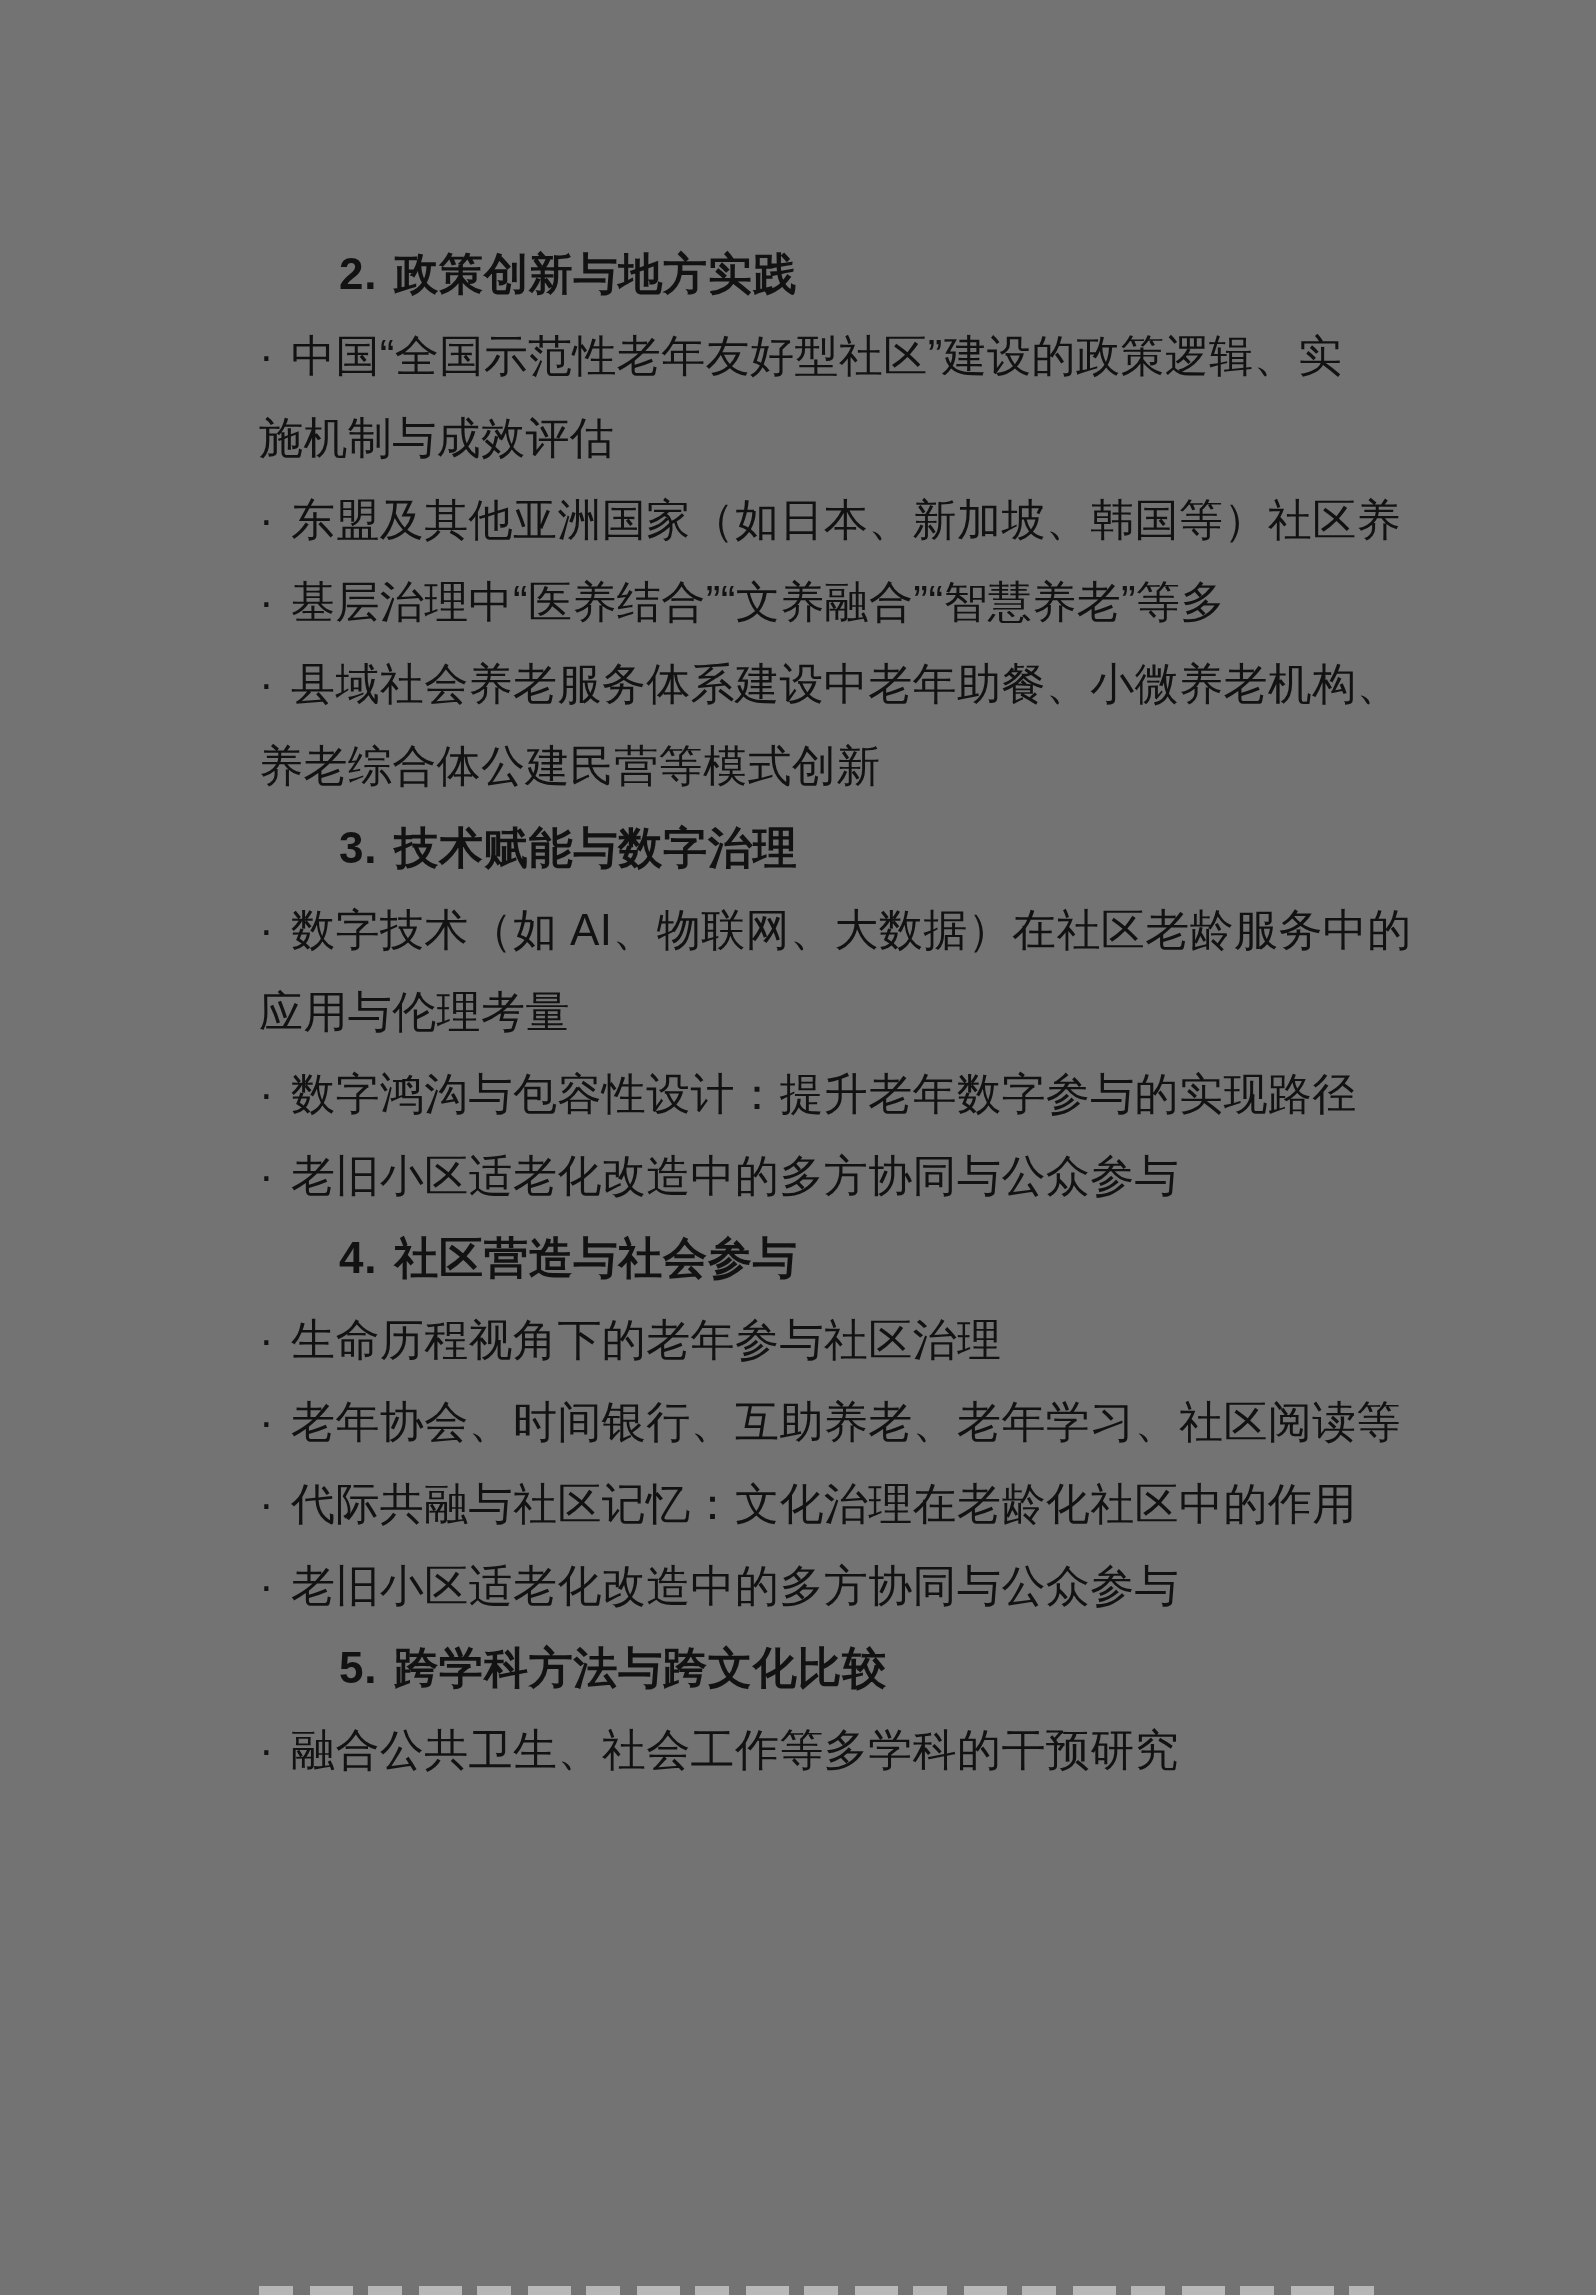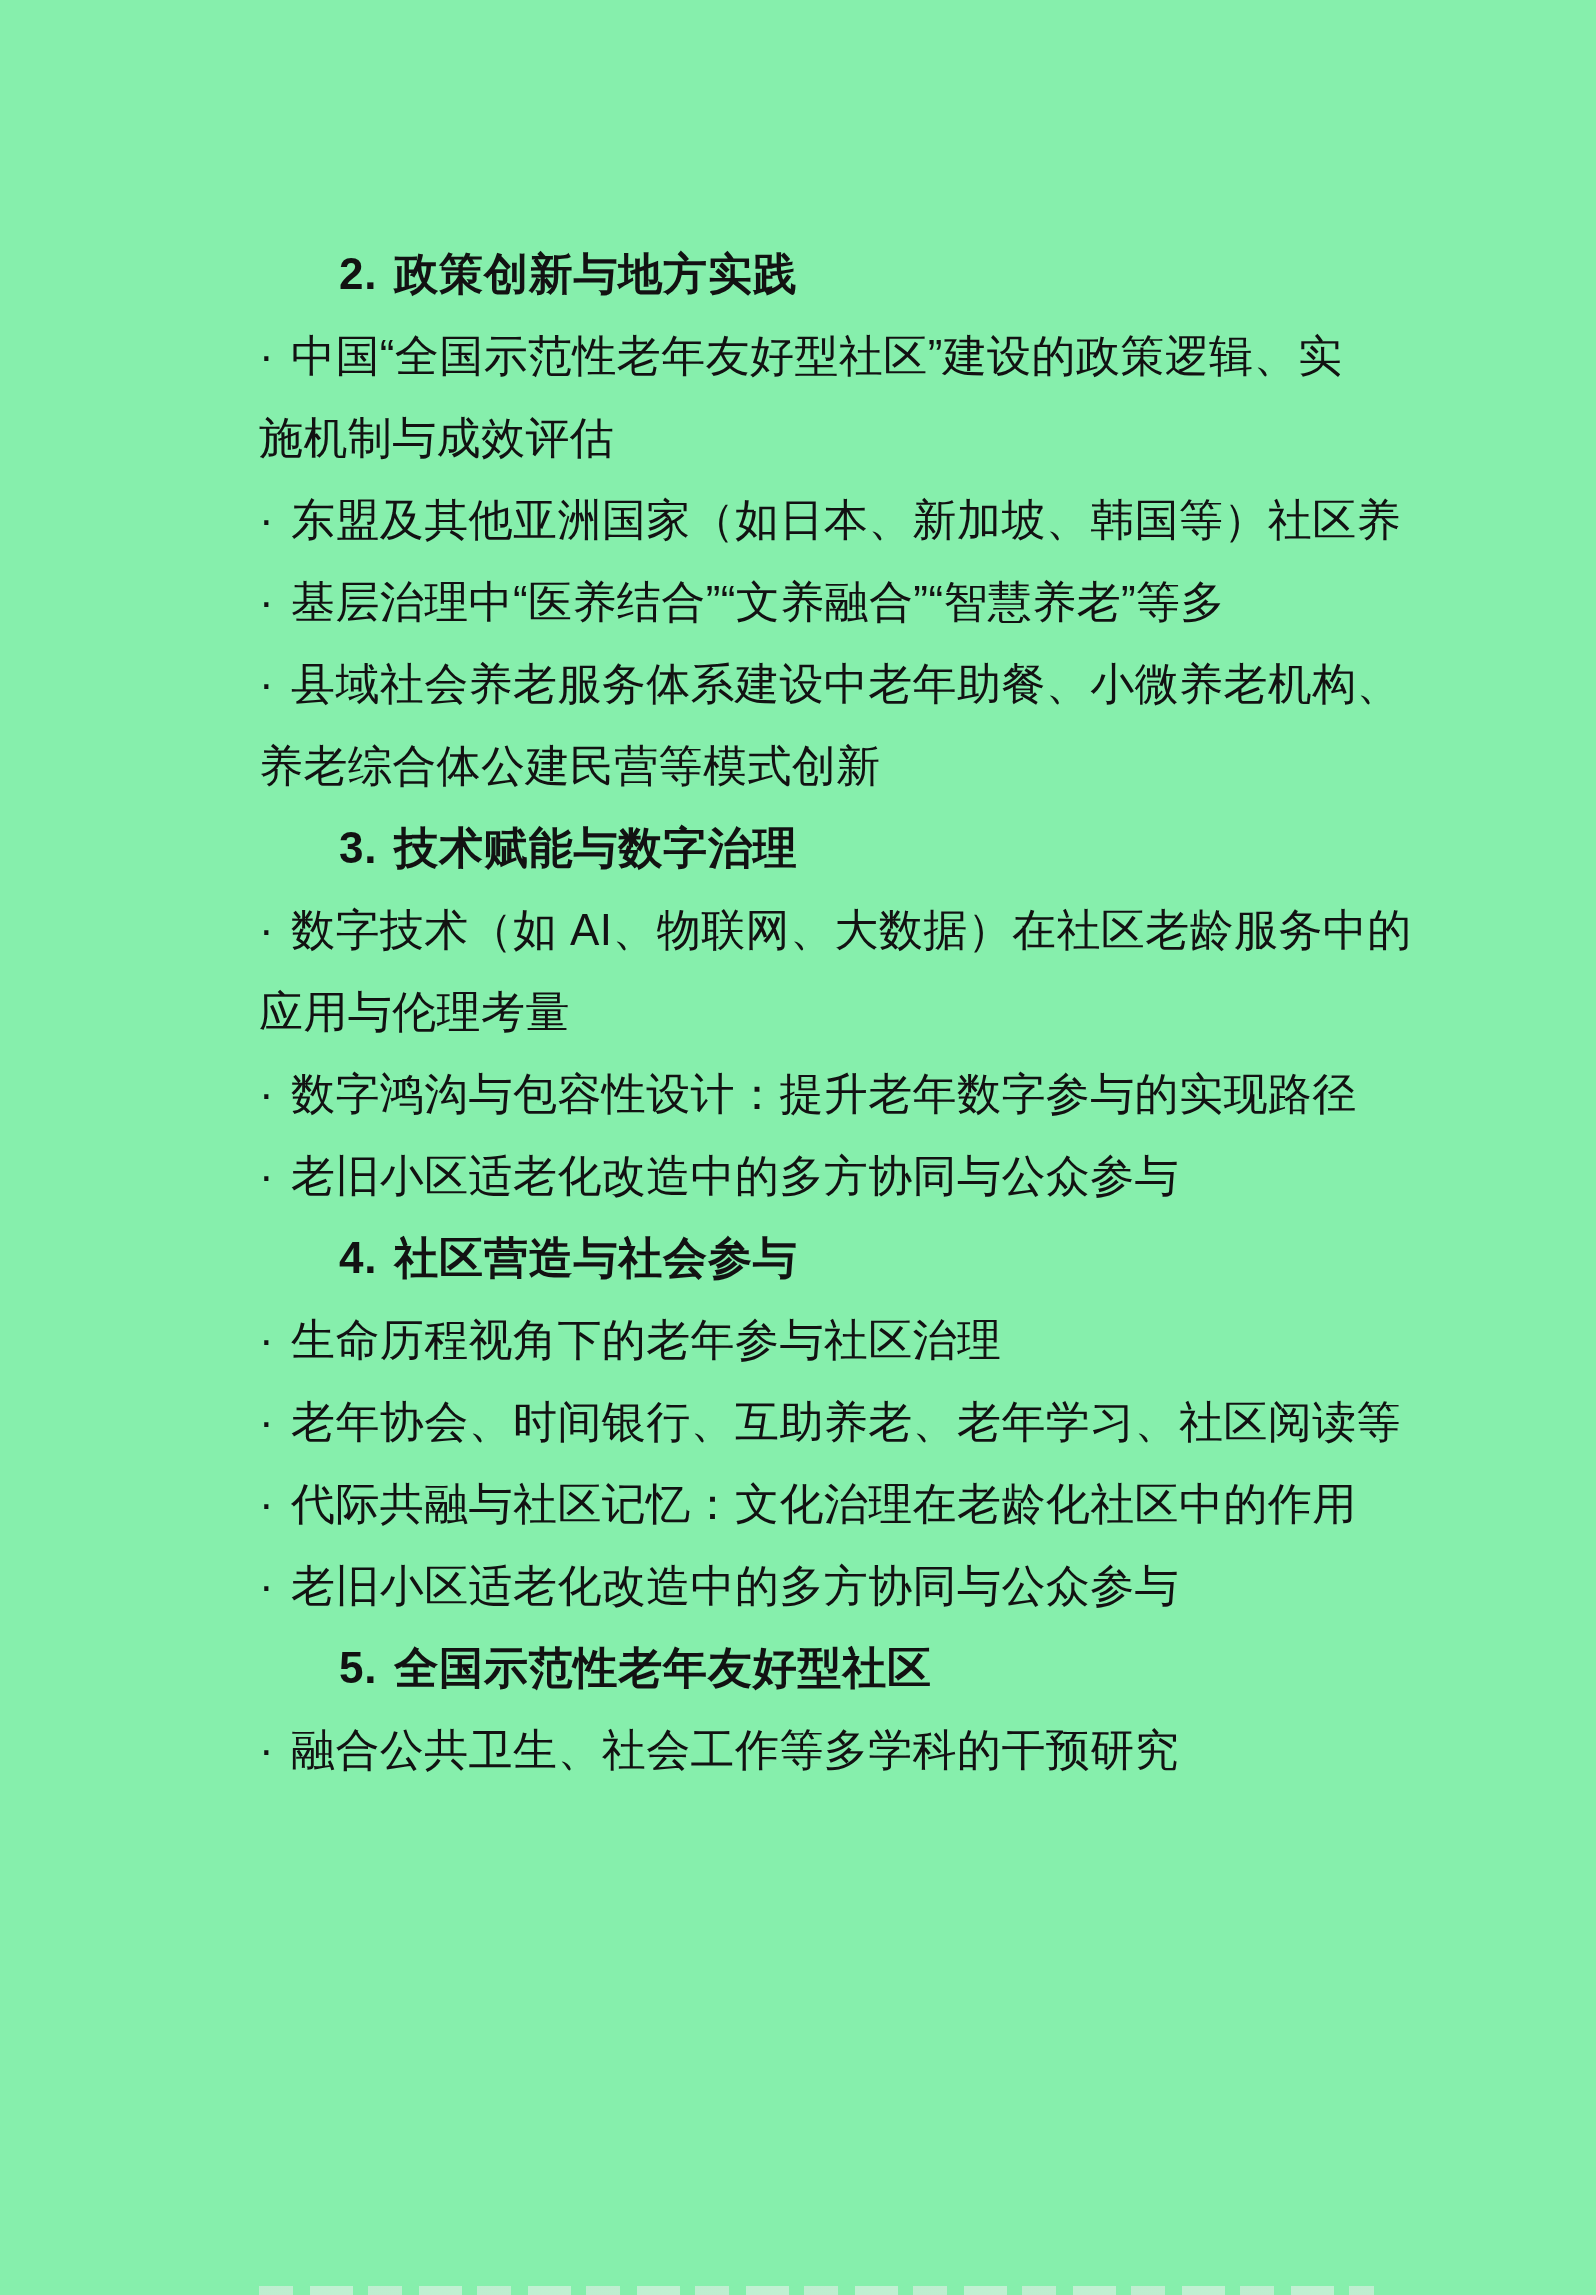--- a/index.html
+++ b/index.html
@@ -7,21 +7,21 @@
     padding: 0;
     width: 1597px;
     height: 2295px;
     background: #ffffff;
     overflow: hidden;
   }
   .page {
     position: relative;
     width: 1597px;
     height: 2295px;
-    background: #86efac;
+    background: #737373;
     font-family: "Liberation Sans", sans-serif;
     color: #121212;
     box-sizing: border-box;
     padding: 233px 117px 0 259px;
   }
   .line {
     height: 82px;
     line-height: 82px;
     font-size: 44px;
     letter-spacing: 0.4px;
@@ -75,18 +75,18 @@
       <div class="line heading"><span class="h-num">3.</span><span class="h-text">技术赋能与数字治理</span></div>
       <div class="line bullet"><span class="dot">·</span><span>数字技术（如 AI、物联网、大数据）在社区老龄服务中的</span></div>
       <div class="line cont"><span>应用与伦理考量</span></div>
       <div class="line bullet"><span class="dot">·</span><span>数字鸿沟与包容性设计：提升老年数字参与的实现路径</span></div>
       <div class="line bullet"><span class="dot">·</span><span>老旧小区适老化改造中的多方协同与公众参与</span></div>
       <div class="line heading"><span class="h-num">4.</span><span class="h-text">社区营造与社会参与</span></div>
       <div class="line bullet"><span class="dot">·</span><span>生命历程视角下的老年参与社区治理</span></div>
       <div class="line bullet"><span class="dot">·</span><span>老年协会、时间银行、互助养老、老年学习、社区阅读等</span></div>
       <div class="line bullet"><span class="dot">·</span><span>代际共融与社区记忆：文化治理在老龄化社区中的作用</span></div>
       <div class="line bullet"><span class="dot">·</span><span>老旧小区适老化改造中的多方协同与公众参与</span></div>
-      <div class="line heading"><span class="h-num">5.</span><span class="h-text">全国示范性老年友好型社区</span></div>
+      <div class="line heading"><span class="h-num">5.</span><span class="h-text">跨学科方法与跨文化比较</span></div>
       <div class="line bullet"><span class="dot">·</span><span>融合公共卫生、社会工作等多学科的干预研究</span></div>
     </div>
   <div class="cut-strip"></div>
 </main>
 
 
 </body></html>

